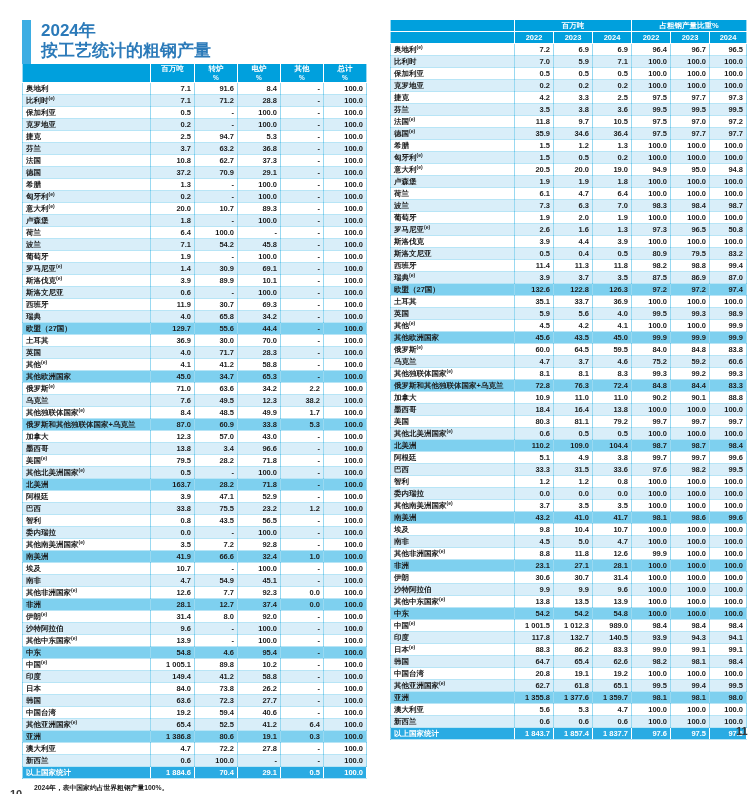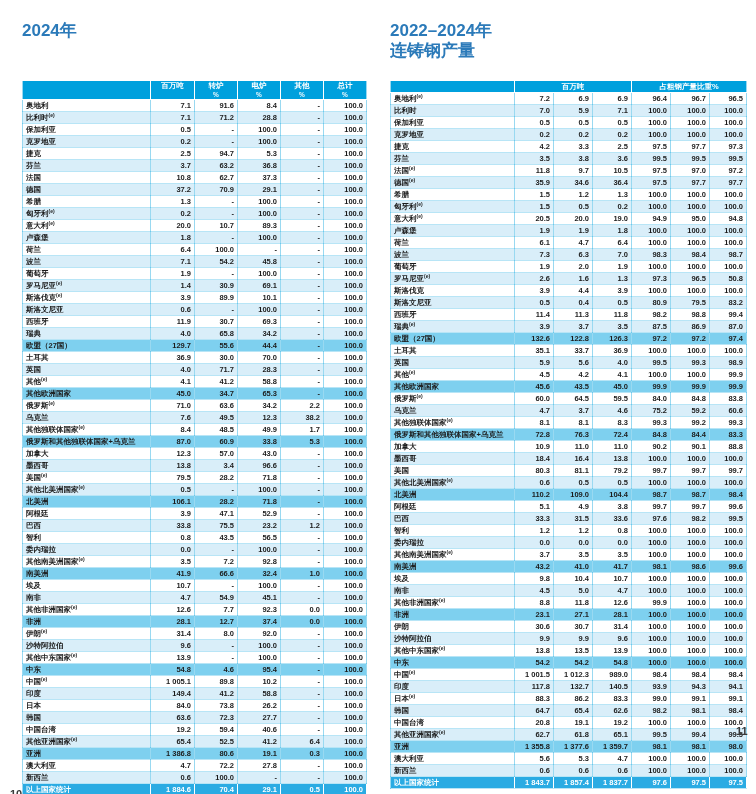--- a/index.html
+++ b/index.html
@@ -5,21 +5,21 @@
   html,body{margin:0;padding:0;}
   body{
     width:756px;height:794px;position:relative;background:#ffffff;
     font-family:"Liberation Sans","DejaVu Sans",sans-serif;
     -webkit-font-smoothing:antialiased;overflow:hidden;
   }
   .col{position:absolute;top:20px;}
   .col-left{left:22px;width:344px;}
   .col-right{left:390px;width:356px;}
 
-  .title-block{display:flex;align-items:stretch;margin-bottom:17px;min-height:44px;flex-direction:column;}
+  .title-block{display:flex;align-items:stretch;margin-bottom:0;min-height:44px;}
   .title-bar{width:9px;background:#3dade3;margin-right:10px;flex:0 0 auto;}
   .title-text{color:#2b7ab9;font-weight:bold;font-size:17px;line-height:1.2;padding-top:1px;}
 
   table.stat{border-collapse:collapse;table-layout:fixed;width:100%;
     font-size:7.5px;font-weight:bold;color:#1c1c1c;}
   table.stat td,table.stat th{
     height:11px;line-height:10px;padding:0 3px;overflow:hidden;white-space:nowrap;
     border-right:1px solid rgba(0,160,221,.40);
     border-bottom:1px solid rgba(0,160,221,.28);
   }
@@ -49,20 +49,21 @@
   #page-num-right{left:736px;top:725px;}
 </style>
 </head>
 <body>
 
 <div class="col col-left">
   <div class="title-block">
     <div class="title-bar"></div>
     <div class="title-text">
       <span>2024年</span><br>
+      <span>按工艺统计的粗钢产量</span>
     </div>
   </div>
   <table class="stat" id="table-left">
     <colgroup>
       <col style="width:128px">
         <col style="width:44px">
         <col style="width:43px">
       <col style="width:43px">
         <col style="width:43px">
         <col style="width:43px">
@@ -352,21 +353,21 @@
         <tr class="r-odd">
           <td class="name">其他北美洲国家<sup class="mk">(e)</sup></td>
           <td class="num">0.5</td>
           <td class="num">-</td>
           <td class="num">100.0</td>
           <td class="num">-</td>
           <td class="num">100.0</td>
         </tr>
         <tr class="r-sub">
           <td class="name">北美洲</td>
-          <td class="num">106.1</td>
+          <td class="num">163.7</td>
           <td class="num">28.2</td>
           <td class="num">71.8</td>
           <td class="num">-</td>
           <td class="num">100.0</td>
         </tr>
         <tr class="r-even">
           <td class="name">阿根廷</td>
           <td class="num">3.9</td>
           <td class="num">47.1</td>
           <td class="num">52.9</td>
@@ -558,43 +559,45 @@
           <td class="num">100.0</td>
         </tr>
       </tbody>
   </table>
   <div class="notes" id="left-notes">
       <div class="note">2024年，表中国家约占世界粗钢产量100%。</div>
     </div>
 </div>
 
 <div class="col col-right">
-  <div class="title-block">
-    <div class="title-bar"></div>
-    <div class="title-text">
-      <span>2022–2024年</span><br>
-      <span>连铸钢产量</span>
-    </div>
-  </div>
   <table class="stat" id="table-right">
     <colgroup>
       <col style="width:124px">
         <col style="width:39px">
         <col style="width:39px">
         <col style="width:39px">
       <col style="width:39px">
         <col style="width:39px">
         <col style="width:37px">
     </colgroup>
     <thead>
       <tr class="hdr" id="right-head-groups">
           <th></th>
           <th colspan="3">百万吨</th>
           <th colspan="3">占粗钢产量比重%</th>
         </tr>
+      <tr class="hdr2" id="right-head-years">
+          <th></th>
+          <th>2022</th>
+          <th>2023</th>
+          <th>2024</th>
+          <th>2022</th>
+          <th>2023</th>
+          <th>2024</th>
+        </tr>
     </thead>
     <tbody id="right-body">
         <tr class="r-even">
           <td class="name">奥地利<sup class="mk">(e)</sup></td>
           <td class="num">7.2</td>
           <td class="num">6.9</td>
           <td class="num">6.9</td>
           <td class="num">96.4</td>
           <td class="num">96.7</td>
           <td class="num">96.5</td>

